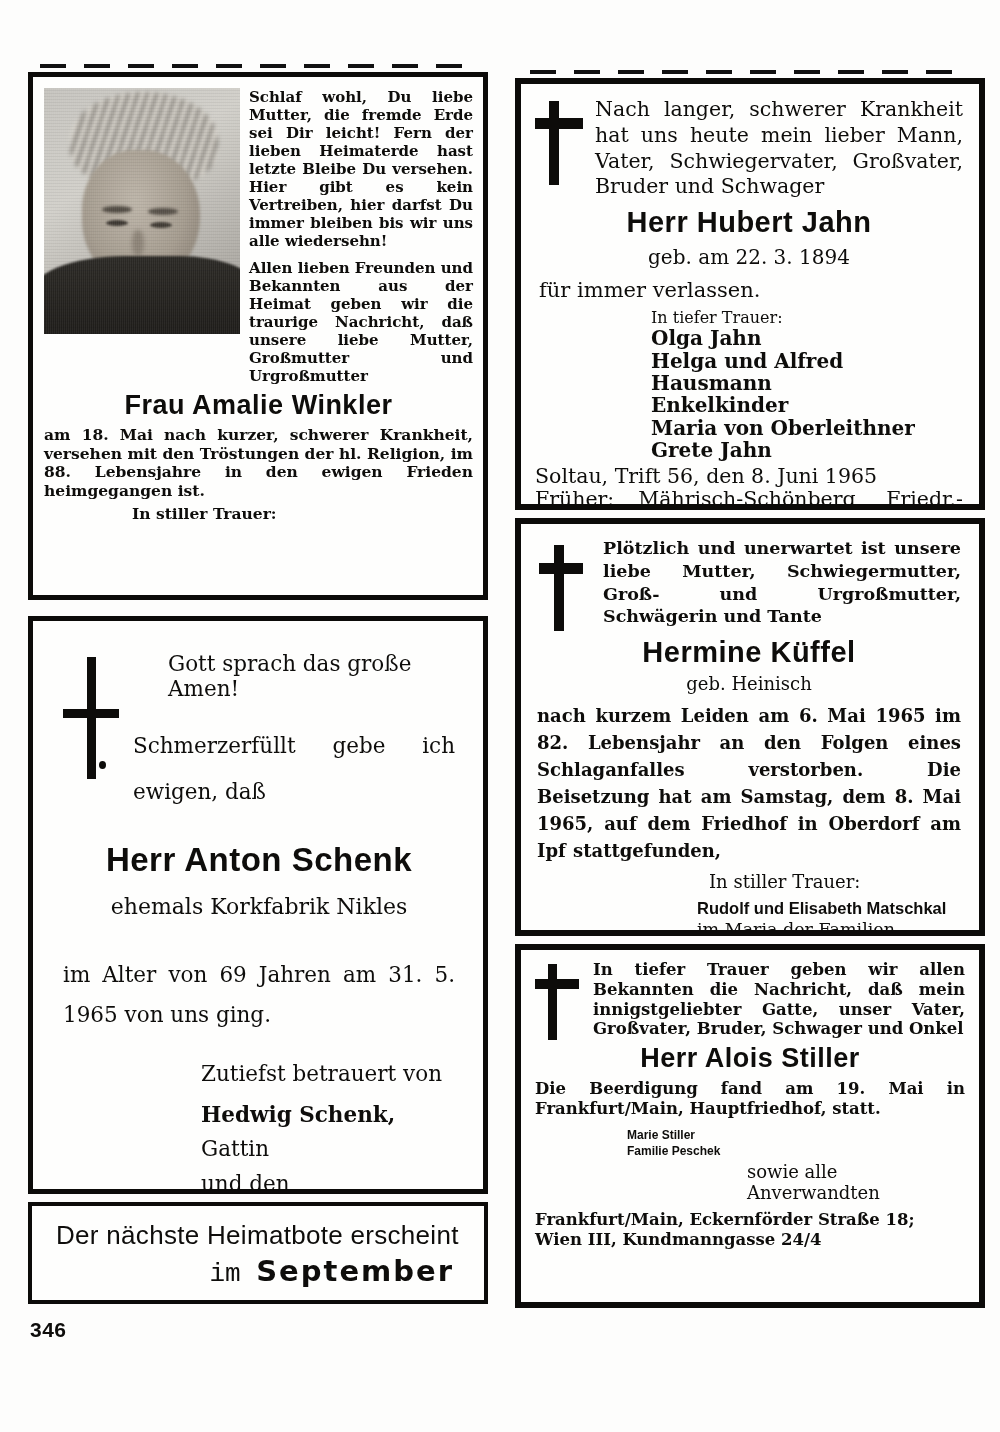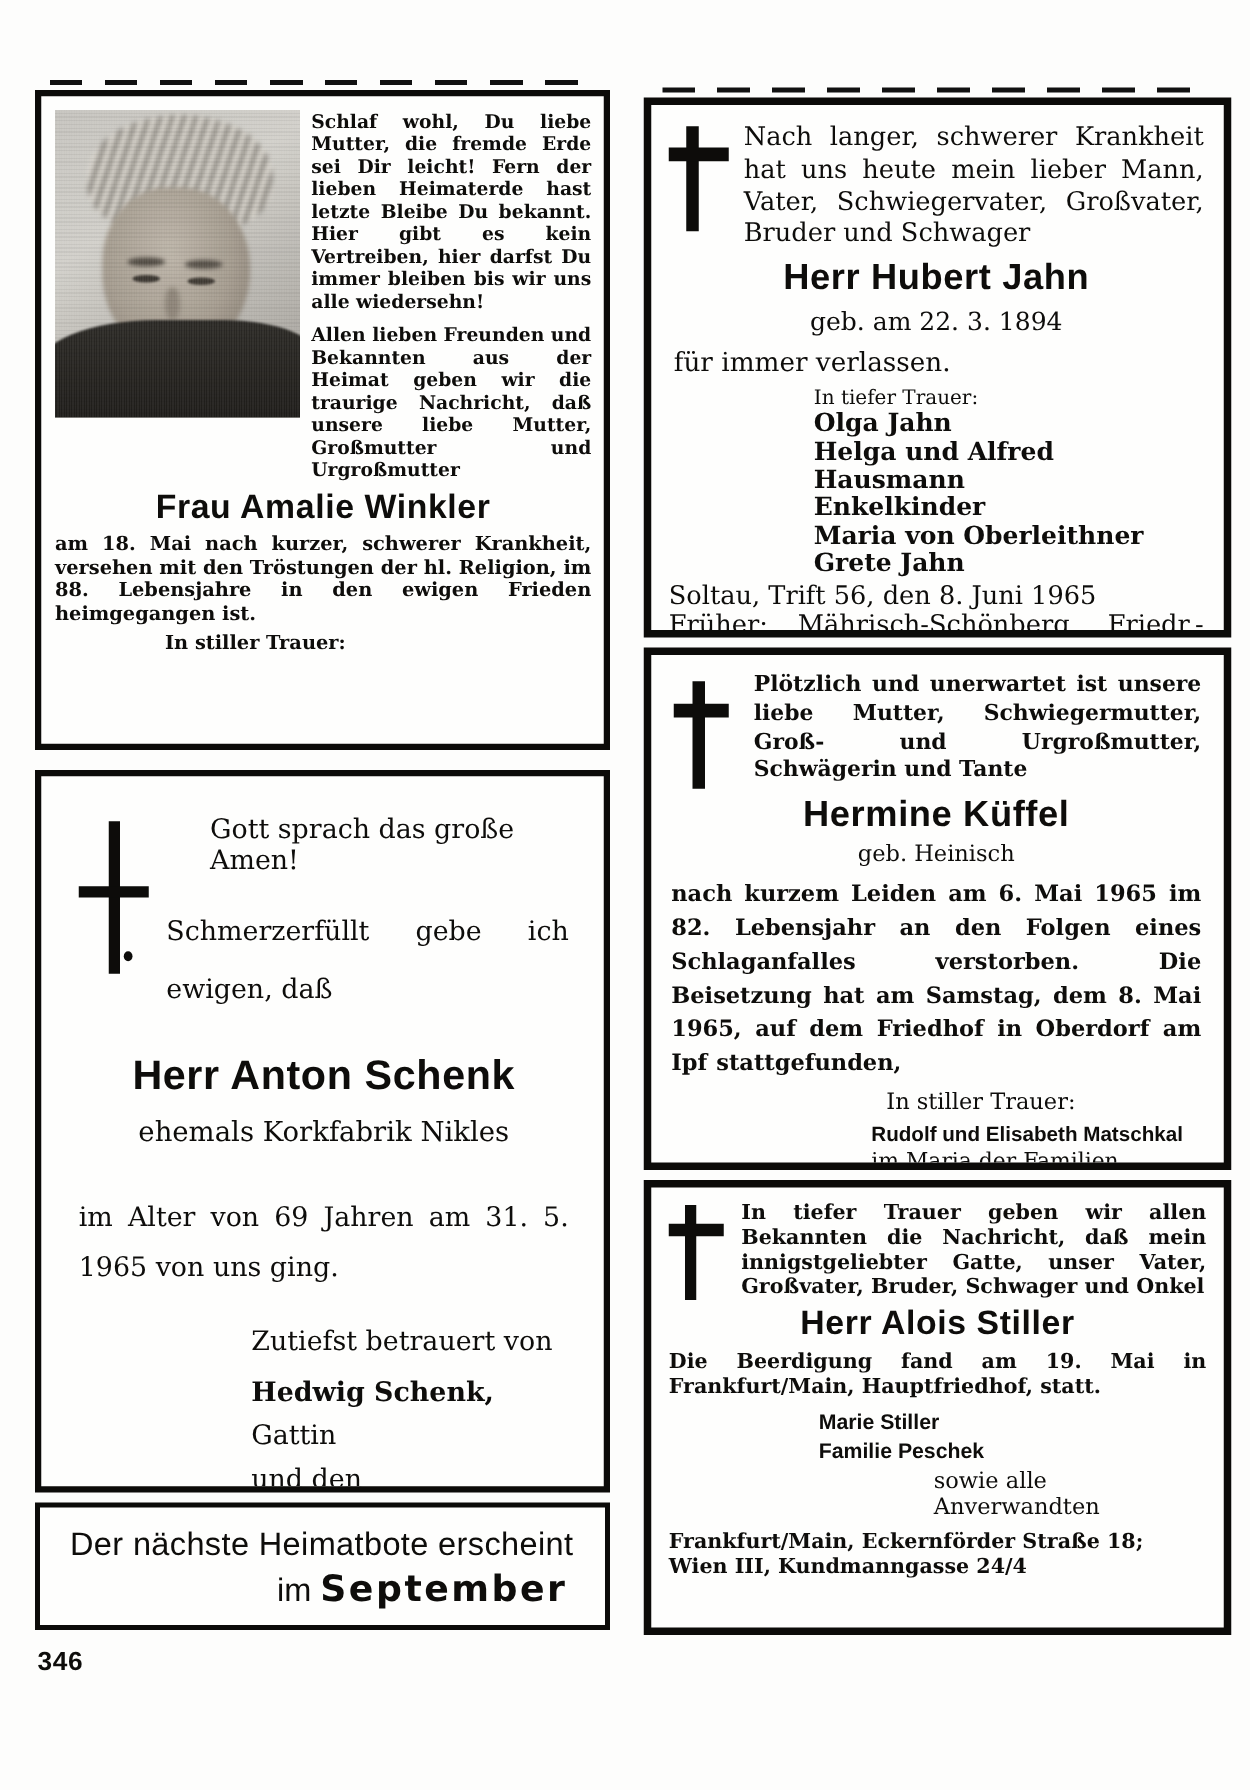--- a/index.html
+++ b/index.html
@@ -82,21 +82,21 @@
   
   .box-stiller { left:515px; top:944px; width:470px; height:364px; border-width:6px; padding:10px 14px 6px 14px; }
   .stiller-head { display:flex; }
   .cross-stiller { width:48px; height:76px; margin-top:4px; }
   .cross-stiller .v { left:13px; top:0; width:9px; height:76px; }
   .cross-stiller .h { left:0; top:15px; width:44px; height:10px; }
   .stiller-intro { flex:1; font-weight:bold; font-size:16.5px; line-height:1.2; margin-left:10px; }
   .stiller-title { font-size:27px; margin-top:3px; }
   .stiller-body { font-weight:bold; font-size:16.5px; line-height:1.2; margin-top:5px; }
   .stiller-body + .stiller-body { margin-top:5px; }
-  .stiller-mourners { margin:8px 0 0 120px; font-size:17px; line-height:1.35; }
+  .stiller-mourners { margin:8px 0 0 92px; font-size:12px; line-height:1.35; }
   .stiller-sowie { font-size:18px; margin-left:212px; margin-top:2px; }
   .stiller-addr { font-weight:bold; font-size:16.5px; line-height:1.2; margin-top:7px; }
 
   
   .box-schenk { left:28px; top:616px; width:460px; height:578px; border-width:5px; padding:24px 28px 10px 30px; }
   .schenk-head { display:flex; }
   .cross-schenk { width:56px; height:122px; margin-top:12px; }
   .cross-schenk .v { left:24px; top:0; width:9px; height:122px; }
   .cross-schenk .h { left:0; top:52px; width:56px; height:9px; }
   .cross-schenk .dot { left:36px; top:104px; width:7px; height:8px; }
@@ -106,21 +106,21 @@
   .schenk-title { font-size:33px; margin-top:26px; }
   .schenk-sub { text-align:center; font-size:22px; margin-top:15px; }
   .schenk-body { font-size:21.5px; line-height:1.85; margin-top:36px; }
   .schenk-mourn-label { font-size:21.5px; margin:26px 0 0 138px; }
   .schenk-mourners { font-size:21.5px; line-height:1.6; margin:12px 0 0 138px; }
 
   
   .box-announce { left:28px; top:1202px; width:460px; height:102px; border-width:4px; padding:14px 24px 8px 24px; }
   .announce-line1 { font-family:"Liberation Sans","DejaVu Sans",sans-serif; font-size:26px; text-align:left; letter-spacing:.3px; }
   .announce-line2 { text-align:right; margin-top:3px; padding-right:6px; }
-  .announce-im { font-family:Liberation Sans, sans-serif; font-size:26px; }
+  .announce-im { font-family:Liberation Mono, monospace; font-size:26px; }
   .announce-month { font-family:"DejaVu Sans",sans-serif; font-weight:bold; font-size:29px; letter-spacing:2px; }
 
   .page-number { position:absolute; left:30px; top:1318px; font-family:"Liberation Sans","DejaVu Sans",sans-serif;
     font-weight:bold; font-size:21px; letter-spacing:.5px; }
 
   .bold { font-weight:bold; }
 </style>
 </head>
 <body>
 
@@ -137,21 +137,21 @@
         <div class="brow-l"></div>
         <div class="brow-r"></div>
         <div class="eye-l"></div>
         <div class="eye-r"></div>
         <div class="nose"></div>
         <div class="mouth"></div>
         <div class="torso"></div>
         <div class="grain"></div>
       </div>
       <div class="winkler-verse-col">
-        <p class="serif-just">Schlaf wohl, Du liebe Mutter, die fremde Erde sei Dir leicht! Fern der lieben Heimaterde hast letzte Bleibe Du bekannt. Hier gibt es kein Vertreiben, hier darfst Du immer bleiben bis wir uns alle wiedersehn!</p>
+        <p class="serif-just">Schlaf wohl, Du liebe Mutter, die fremde Erde sei Dir leicht! Fern der lieben Heimaterde hast letzte Bleibe Du versehen. Hier gibt es kein Vertreiben, hier darfst Du immer bleiben bis wir uns alle wiedersehn!</p>
         <p class="serif-just">Allen lieben Freunden und Bekannten aus der Heimat geben wir die traurige Nachricht, daß unsere liebe Mutter, Großmutter und Urgroßmutter</p>
       </div>
     </div>
     <div class="sans-title winkler-title">Frau Amalie Winkler</div>
     <div class="winkler-body serif-just">am 18. Mai nach kurzer, schwerer Krankheit, versehen mit den Tröstungen der hl. Religion, im 88. Lebensjahre in den ewigen Frieden heimgegangen ist.</div>
     <div class="winkler-mourn">
       <div class="label">In stiller Trauer:</div>
 
     </div>
 

